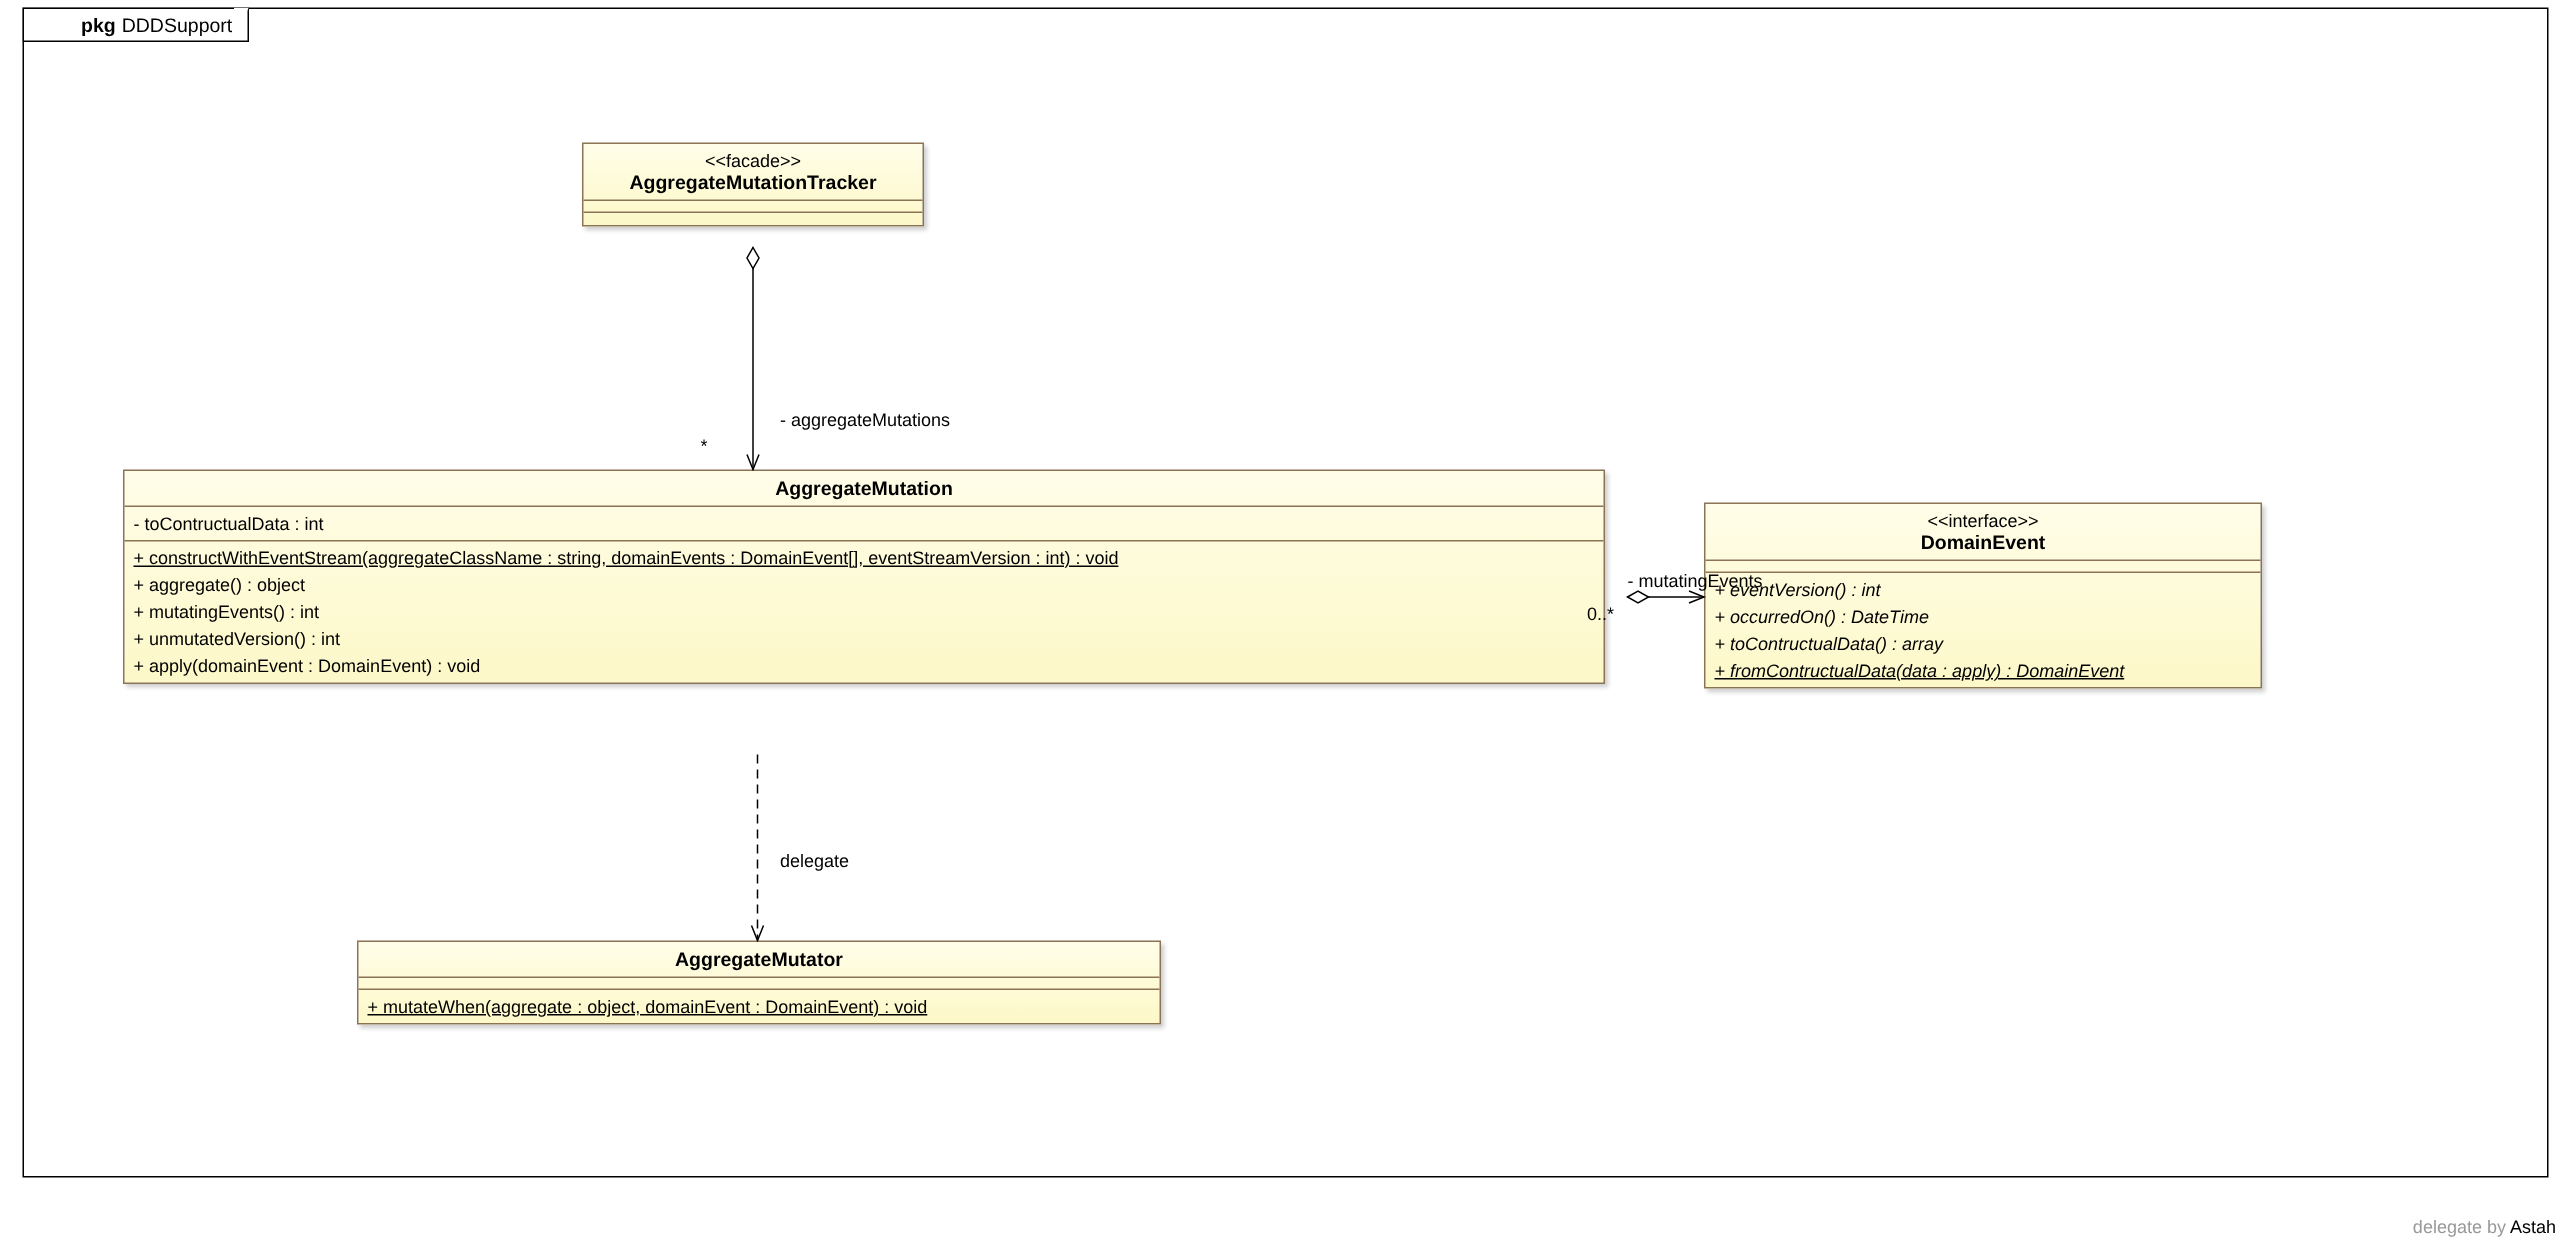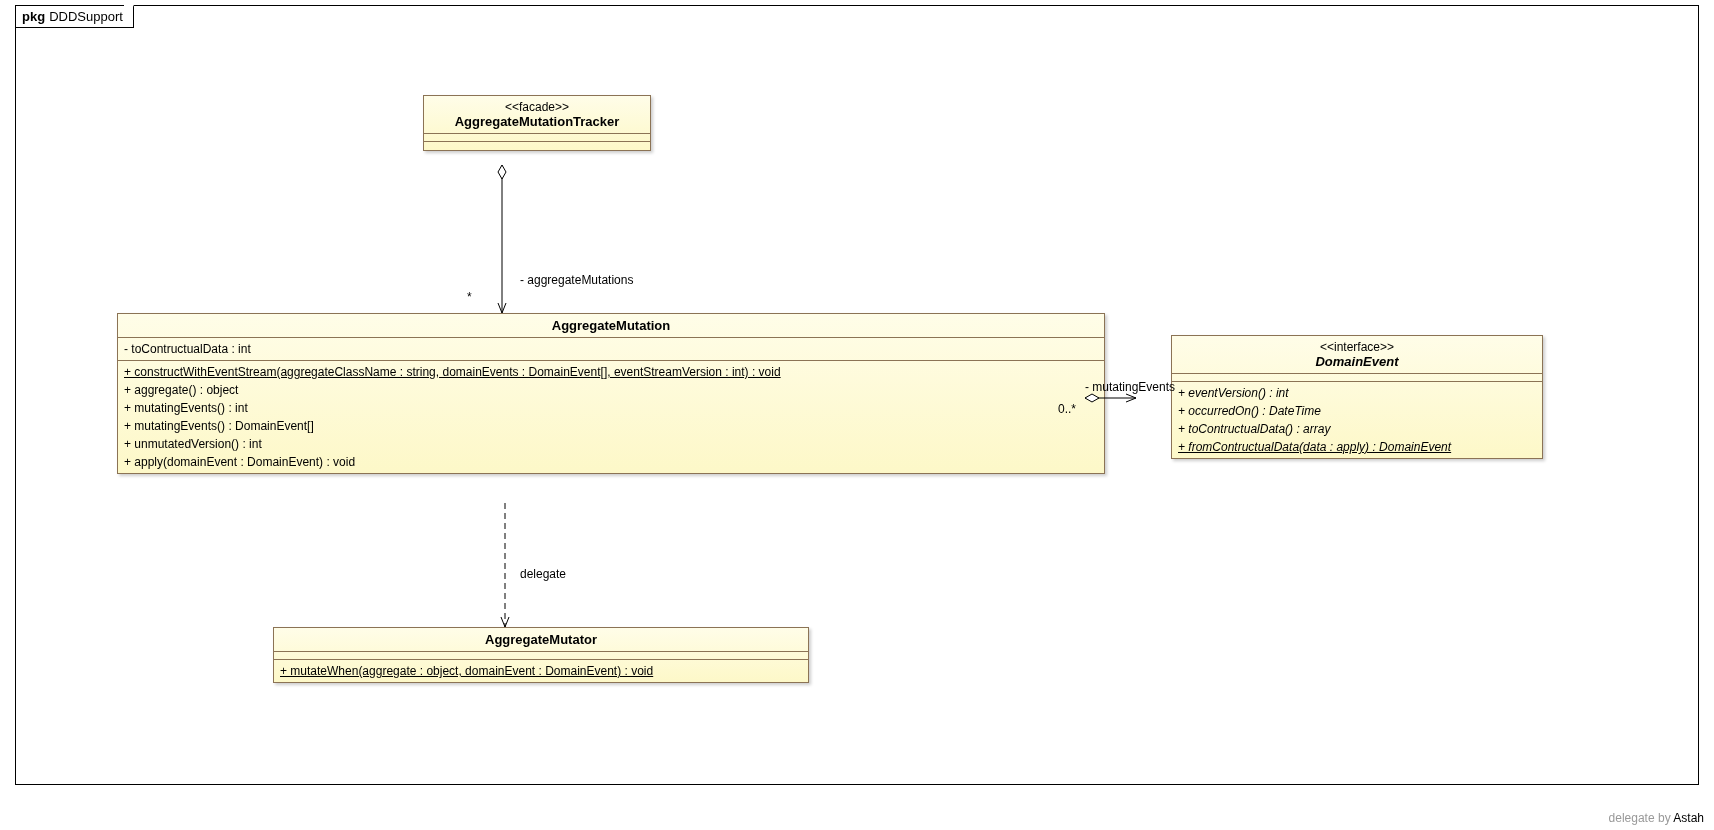--- a/index.html
+++ b/index.html
@@ -40,31 +40,31 @@
       right: -1px;
       top: -1px;
       width: 10px;
       height: 100%;
       background: white;
       clip-path: polygon(0 0, 100% 0, 0 100%);
     }
     .pkg-label {
       font-weight: bold;
       font-size: 13px;
+      margin-left: 32px;
     }
     .pkg-name {
       font-size: 13px;
       text-align: right;
     }
     .uml-class {
       position: absolute;
       border: 1px solid #8B7355;
       background: linear-gradient(to bottom, #FFFDE8, #FDF8C8);
       box-shadow: 2px 2px 3px rgba(0,0,0,0.2);
-      margin-left: 35px;
     }
     .uml-class-header {
       border-bottom: 1px solid #8B7355;
       text-align: center;
       padding: 4px 10px;
     }
     .uml-class-attrs {
       border-bottom: 1px solid #8B7355;
       padding: 2px 6px;
       min-height: 8px;
@@ -79,21 +79,20 @@
     }
     .stereotype {
       font-size: 12px;
       display: block;
     }
     .class-name {
       font-weight: bold;
       font-size: 13px;
     }
     .class-name.interface {
-      font-style: italic;
     }
     .member {
       font-size: 12px;
       white-space: nowrap;
       line-height: 1.5;
     }
     .member.static {
       text-decoration: underline;
     }
     .member.abstract {
@@ -145,21 +144,20 @@
   <div class="uml-class-header">
     <span class="class-name">AggregateMutation</span>
   </div>
   <div class="uml-class-attrs">
     <div class="member">- toContructualData : int</div>
   </div>
   <div class="uml-class-ops">
     <div class="member static">+ constructWithEventStream(aggregateClassName : string, domainEvents : DomainEvent[], eventStreamVersion : int) : void</div>
     <div class="member">+ aggregate() : object</div>
     <div class="member">+ mutatingEvents() : int</div>
-    <div class="member">+ mutatingEvents() : DomainEvent[]</div>
     <div class="member">+ unmutatedVersion() : int</div>
     <div class="member">+ apply(domainEvent : DomainEvent) : void</div>
   </div>
 </div>
 
 <div class="uml-class" style="left:238px; top:627px; width:536px;">
   <div class="uml-class-header">
     <span class="class-name">AggregateMutator</span>
   </div>
   <div class="uml-class-attrs"></div>

